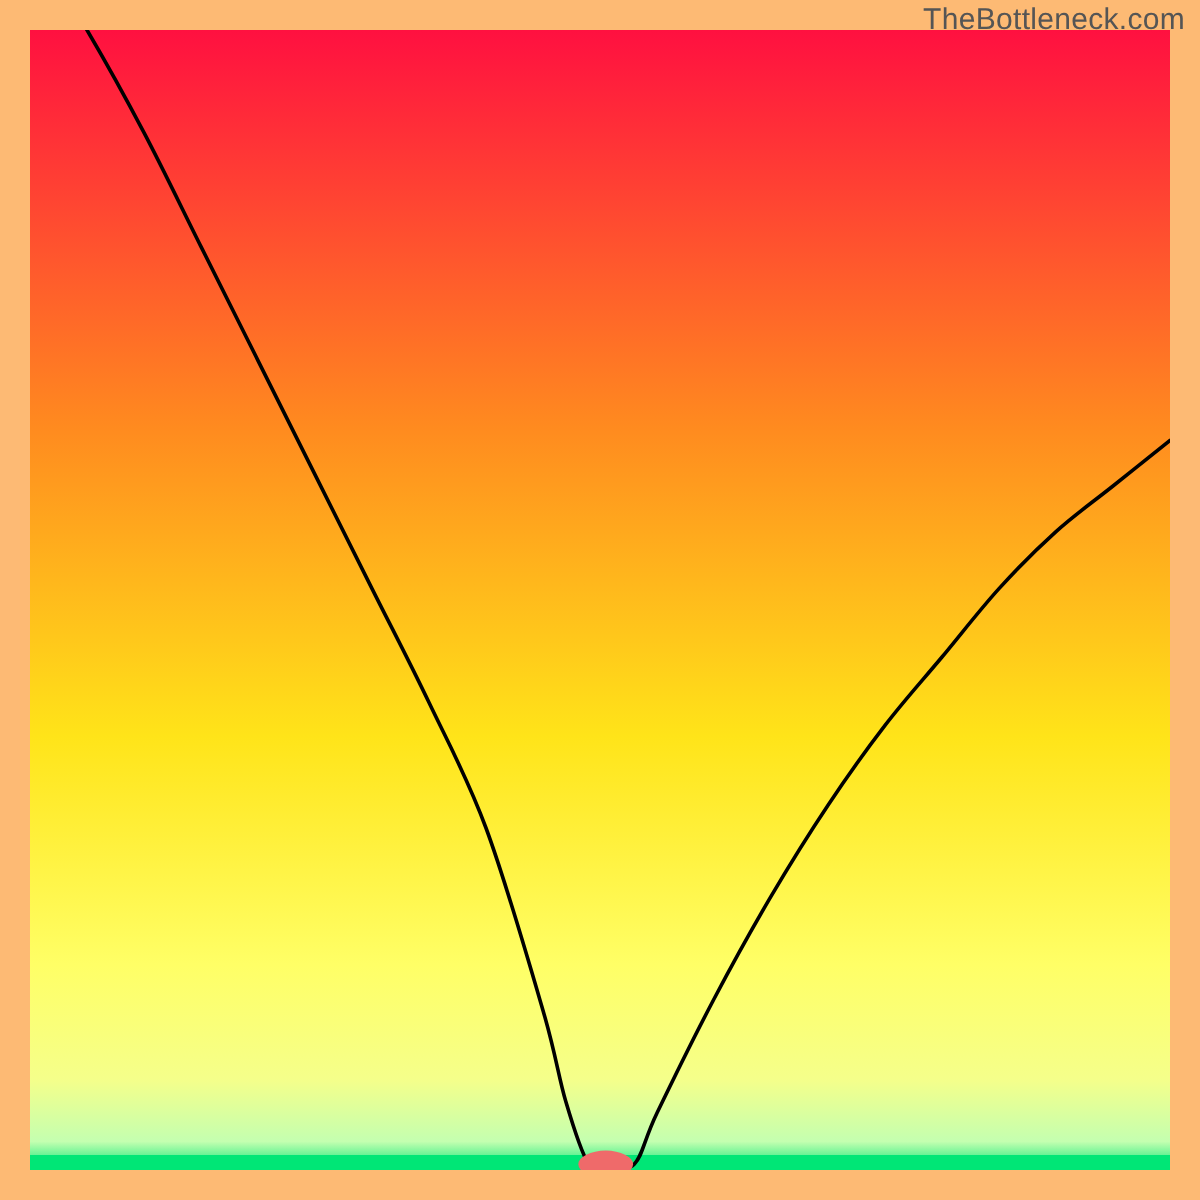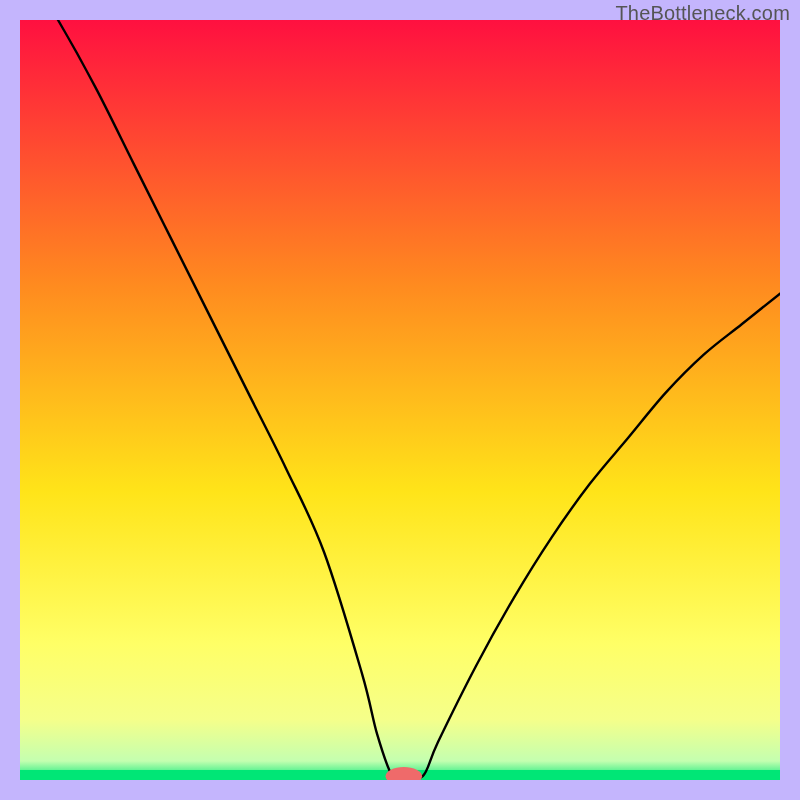--- a/index.html
+++ b/index.html
@@ -8,21 +8,21 @@
     width: 800px;
     height: 800px;
     background: #000;
     font-family: Arial, Helvetica, sans-serif;
     overflow: hidden;
   }
   .stage {
     position: relative;
     width: 800px;
     height: 800px;
-    background: #c4b5fd;
+    background: #fdba74;
   }
   .attribution {
     position: absolute;
     top: 2px;
     right: 10px;
     color: #555555;
     font-size: 20px;
     font-weight: 500;
     letter-spacing: 0.2px;
     z-index: 5;

